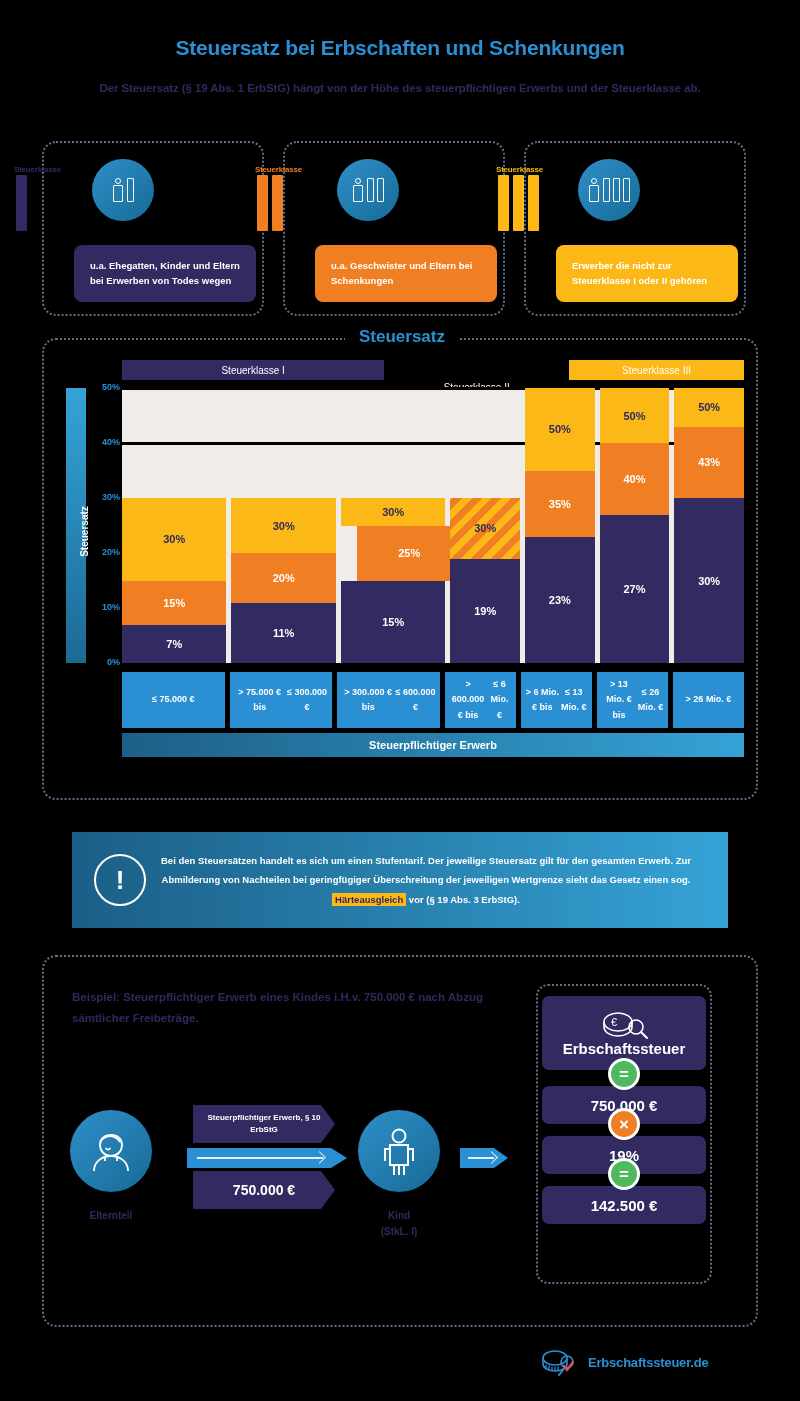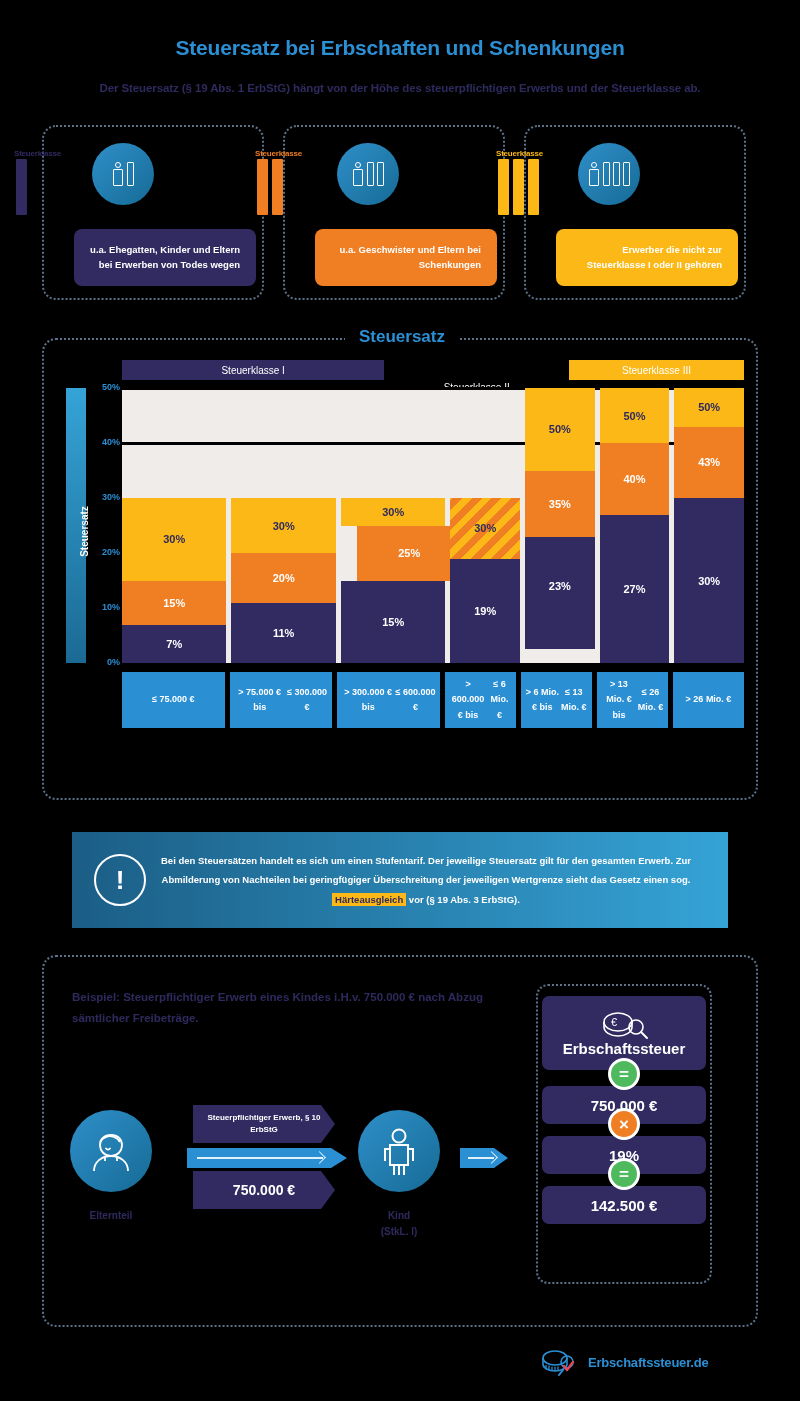--- a/index.html
+++ b/index.html
@@ -21,22 +21,22 @@
   .subtitle {
     position: absolute; left: 0; top: 82px; width: 800px;
     text-align: center;
     font-size: 11.5px; font-weight: bold; color: #2e2a5e;
     letter-spacing: -0.1px;
   }
 
   
   .cards { position: absolute; left: 42px; top: 125px; width: 716px; height: 175px; }
   .card {
-    position: absolute; top: 0; width: 222px; height: 175px;
-    border: 2px dotted #5b728a; border-radius: 14px; text-align: right;
+    position: absolute; top: 16px; width: 222px; height: 175px;
+    border: 2px dotted #5b728a; border-radius: 14px;
   }
   .card.c1 { left: 0; }
   .card.c2 { left: 241px; }
   .card.c3 { left: 482px; }
 
   .cls-marker { position: absolute; left: -28px; top: 32px; display: flex; align-items: flex-end; gap: 4px; }
   .cls-marker .rod { width: 11px; height: 56px; border-radius: 1px; }
   .cls-label {
     position: absolute; left: -30px; top: 22px;
     font-size: 8px; font-weight: bold; white-space: nowrap;
@@ -343,21 +343,21 @@
           <div class="bar w3">
             <div class="seg k1" style="bottom: 0px; height: 82.5px;">15%</div>
             <div class="seg k2" style="bottom: 82.5px; height: 55px; margin-left: 16px;">25%</div>
             <div class="seg k3" style="bottom: 137.5px; height: 27.5px;">30%</div>
           </div>
           <div class="bar w2">
             <div class="seg k1" style="bottom: 0px; height: 104.5px;">19%</div>
             <div class="seg striped" style="bottom: 104.5px; height: 60.5px;">30%</div>
           </div>
           <div class="bar w2">
-            <div class="seg k1" style="bottom: 14px; height: 126.5px;">23%</div>
+            <div class="seg k1" style="bottom: 0px; height: 126.5px;">23%</div>
             <div class="seg k2" style="bottom: 126.5px; height: 66px;">35%</div>
             <div class="seg k3" style="bottom: 192.5px; height: 82.5px;">50%</div>
           </div>
           <div class="bar w2">
             <div class="seg k1" style="bottom: 0px; height: 148.5px;">27%</div>
             <div class="seg k2" style="bottom: 148.5px; height: 71.5px;">40%</div>
             <div class="seg k3" style="bottom: 220px; height: 55px;">50%</div>
           </div>
           <div class="bar w2">
             <div class="seg k1" style="bottom: 0px; height: 165px;">30%</div>
@@ -388,20 +388,21 @@
           <div>≤ 13 Mio. €</div>
         </div>
         <div class="xlabel w2">
           <div>&gt; 13 Mio. €  bis</div>
           <div>≤ 26 Mio. €</div>
         </div>
         <div class="xlabel w2">
           <div>&gt; 26 Mio. €</div>
         </div>
       </div>
+    <div class="xaxis-title">Steuerpflichtiger Erwerb</div>
   </div>
 
   <div class="banner">
     <div class="banner-icon">
       <span>!</span>
     </div>
     <div class="banner-text">
       <span>Bei den Steuersätzen handelt es sich um einen Stufentarif. Der jeweilige Steuersatz gilt für den gesamten Erwerb. Zur Abmilderung von Nachteilen bei geringfügiger Überschreitung der jeweiligen Wertgrenze sieht das Gesetz einen sog. </span><span class="hl">Härteausgleich</span><span> vor (§ 19 Abs. 3 ErbStG).</span>
     </div>
   </div>

